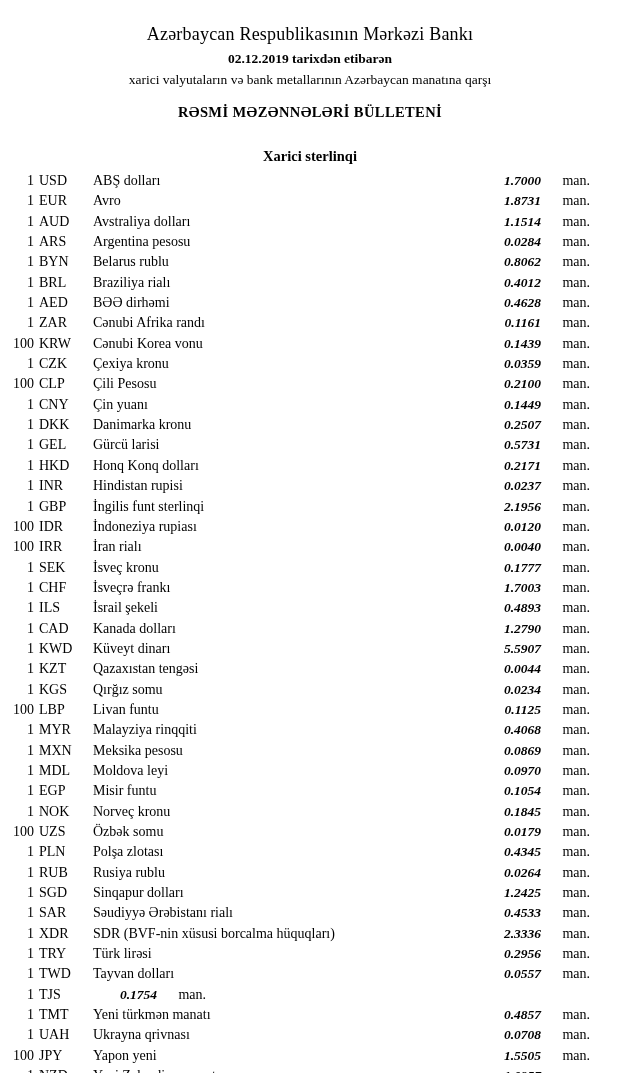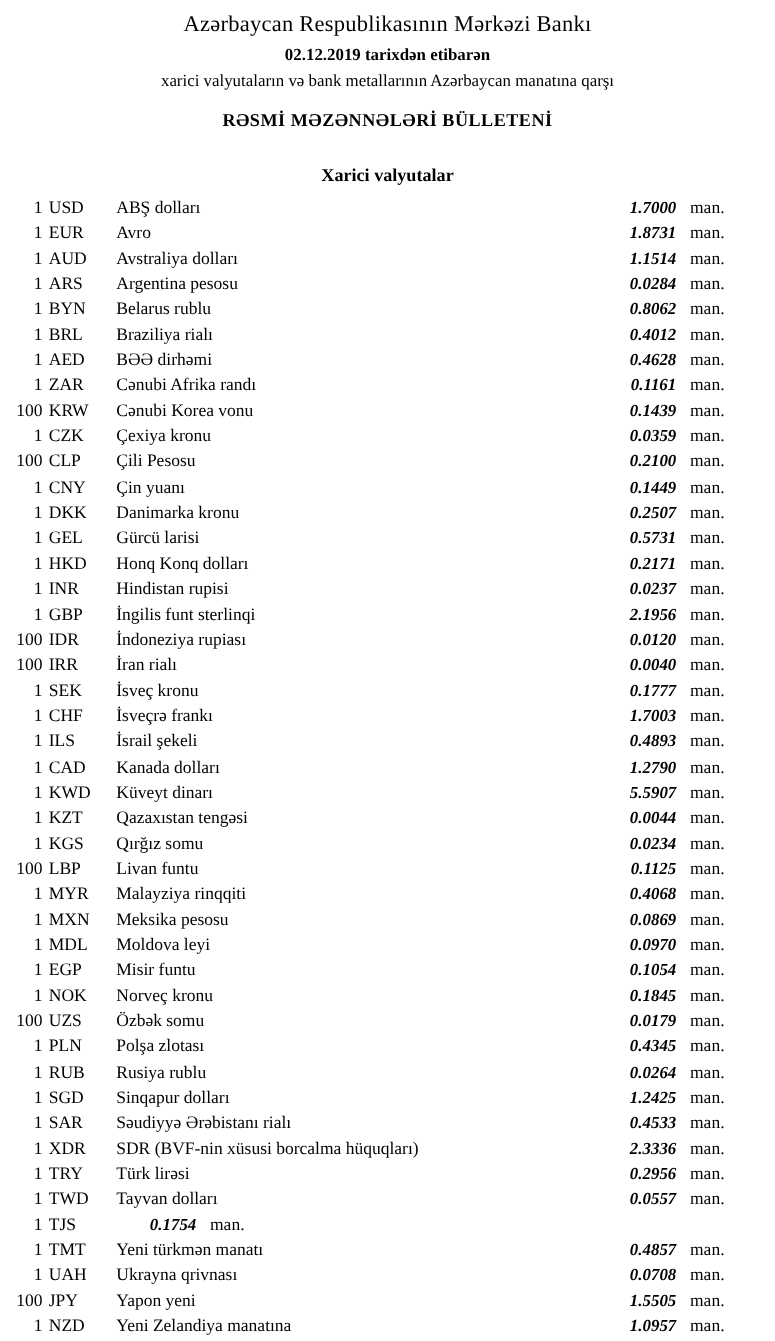--- a/index.html
+++ b/index.html
@@ -5,21 +5,21 @@
   * { box-sizing: border-box; }
   html, body { margin: 0; padding: 0; }
   body {
     width: 620px;
     height: 1073px;
     background: #ffffff;
     color: #000000;
     font-family: "Liberation Serif", "DejaVu Serif", serif;
     overflow: hidden;
   }
-  .page { width: 620px; height: 1073px; padding-top: 7px; }
+  .page { width: 620px; height: 1073px; padding-top: 22px; }
 
   .header { text-align: center; }
   .bank-title {
     font-size: 18px;
     font-weight: normal;
     letter-spacing: 0.2px;
     margin: 2px 0 6px 0;
   }
   .date-line {
     font-size: 13.5px;
@@ -77,37 +77,37 @@
     width: 72px;
     text-align: right;
     font-weight: bold;
     font-style: italic;
     font-size: 13.5px;
     flex: 0 0 auto;
   }
   .col-unit {
     width: 38px;
     margin-left: 11px;
-    text-align: left;
+    text-align: right;
     flex: 0 0 auto;
   }
 </style>
 </head>
 <body>
 
 <div class="page">
 
   <div class="header">
     <div class="bank-title">Azərbaycan Respublikasının Mərkəzi Bankı</div>
     <div class="date-line">02.12.2019 tarixdən etibarən</div>
     <div class="subtitle-line">xarici valyutaların və bank metallarının Azərbaycan manatına qarşı</div>
     <div class="bulletin-title">RƏSMİ MƏZƏNNƏLƏRİ BÜLLETENİ</div>
   </div>
 
-  <div class="section-title">Xarici valyutalar</div>
+  <div class="section-title">Xarici sterlinqi</div>
 
   <div class="rates-table">
       <div class="rate-row">
     <span class="col-qty">1</span>
     <span class="col-code">USD</span>
     <span class="col-name">ABŞ dolları</span>
     <span class="col-rate">1.7000</span>
     <span class="col-unit">man.</span>
   </div>
       <div class="rate-row">

